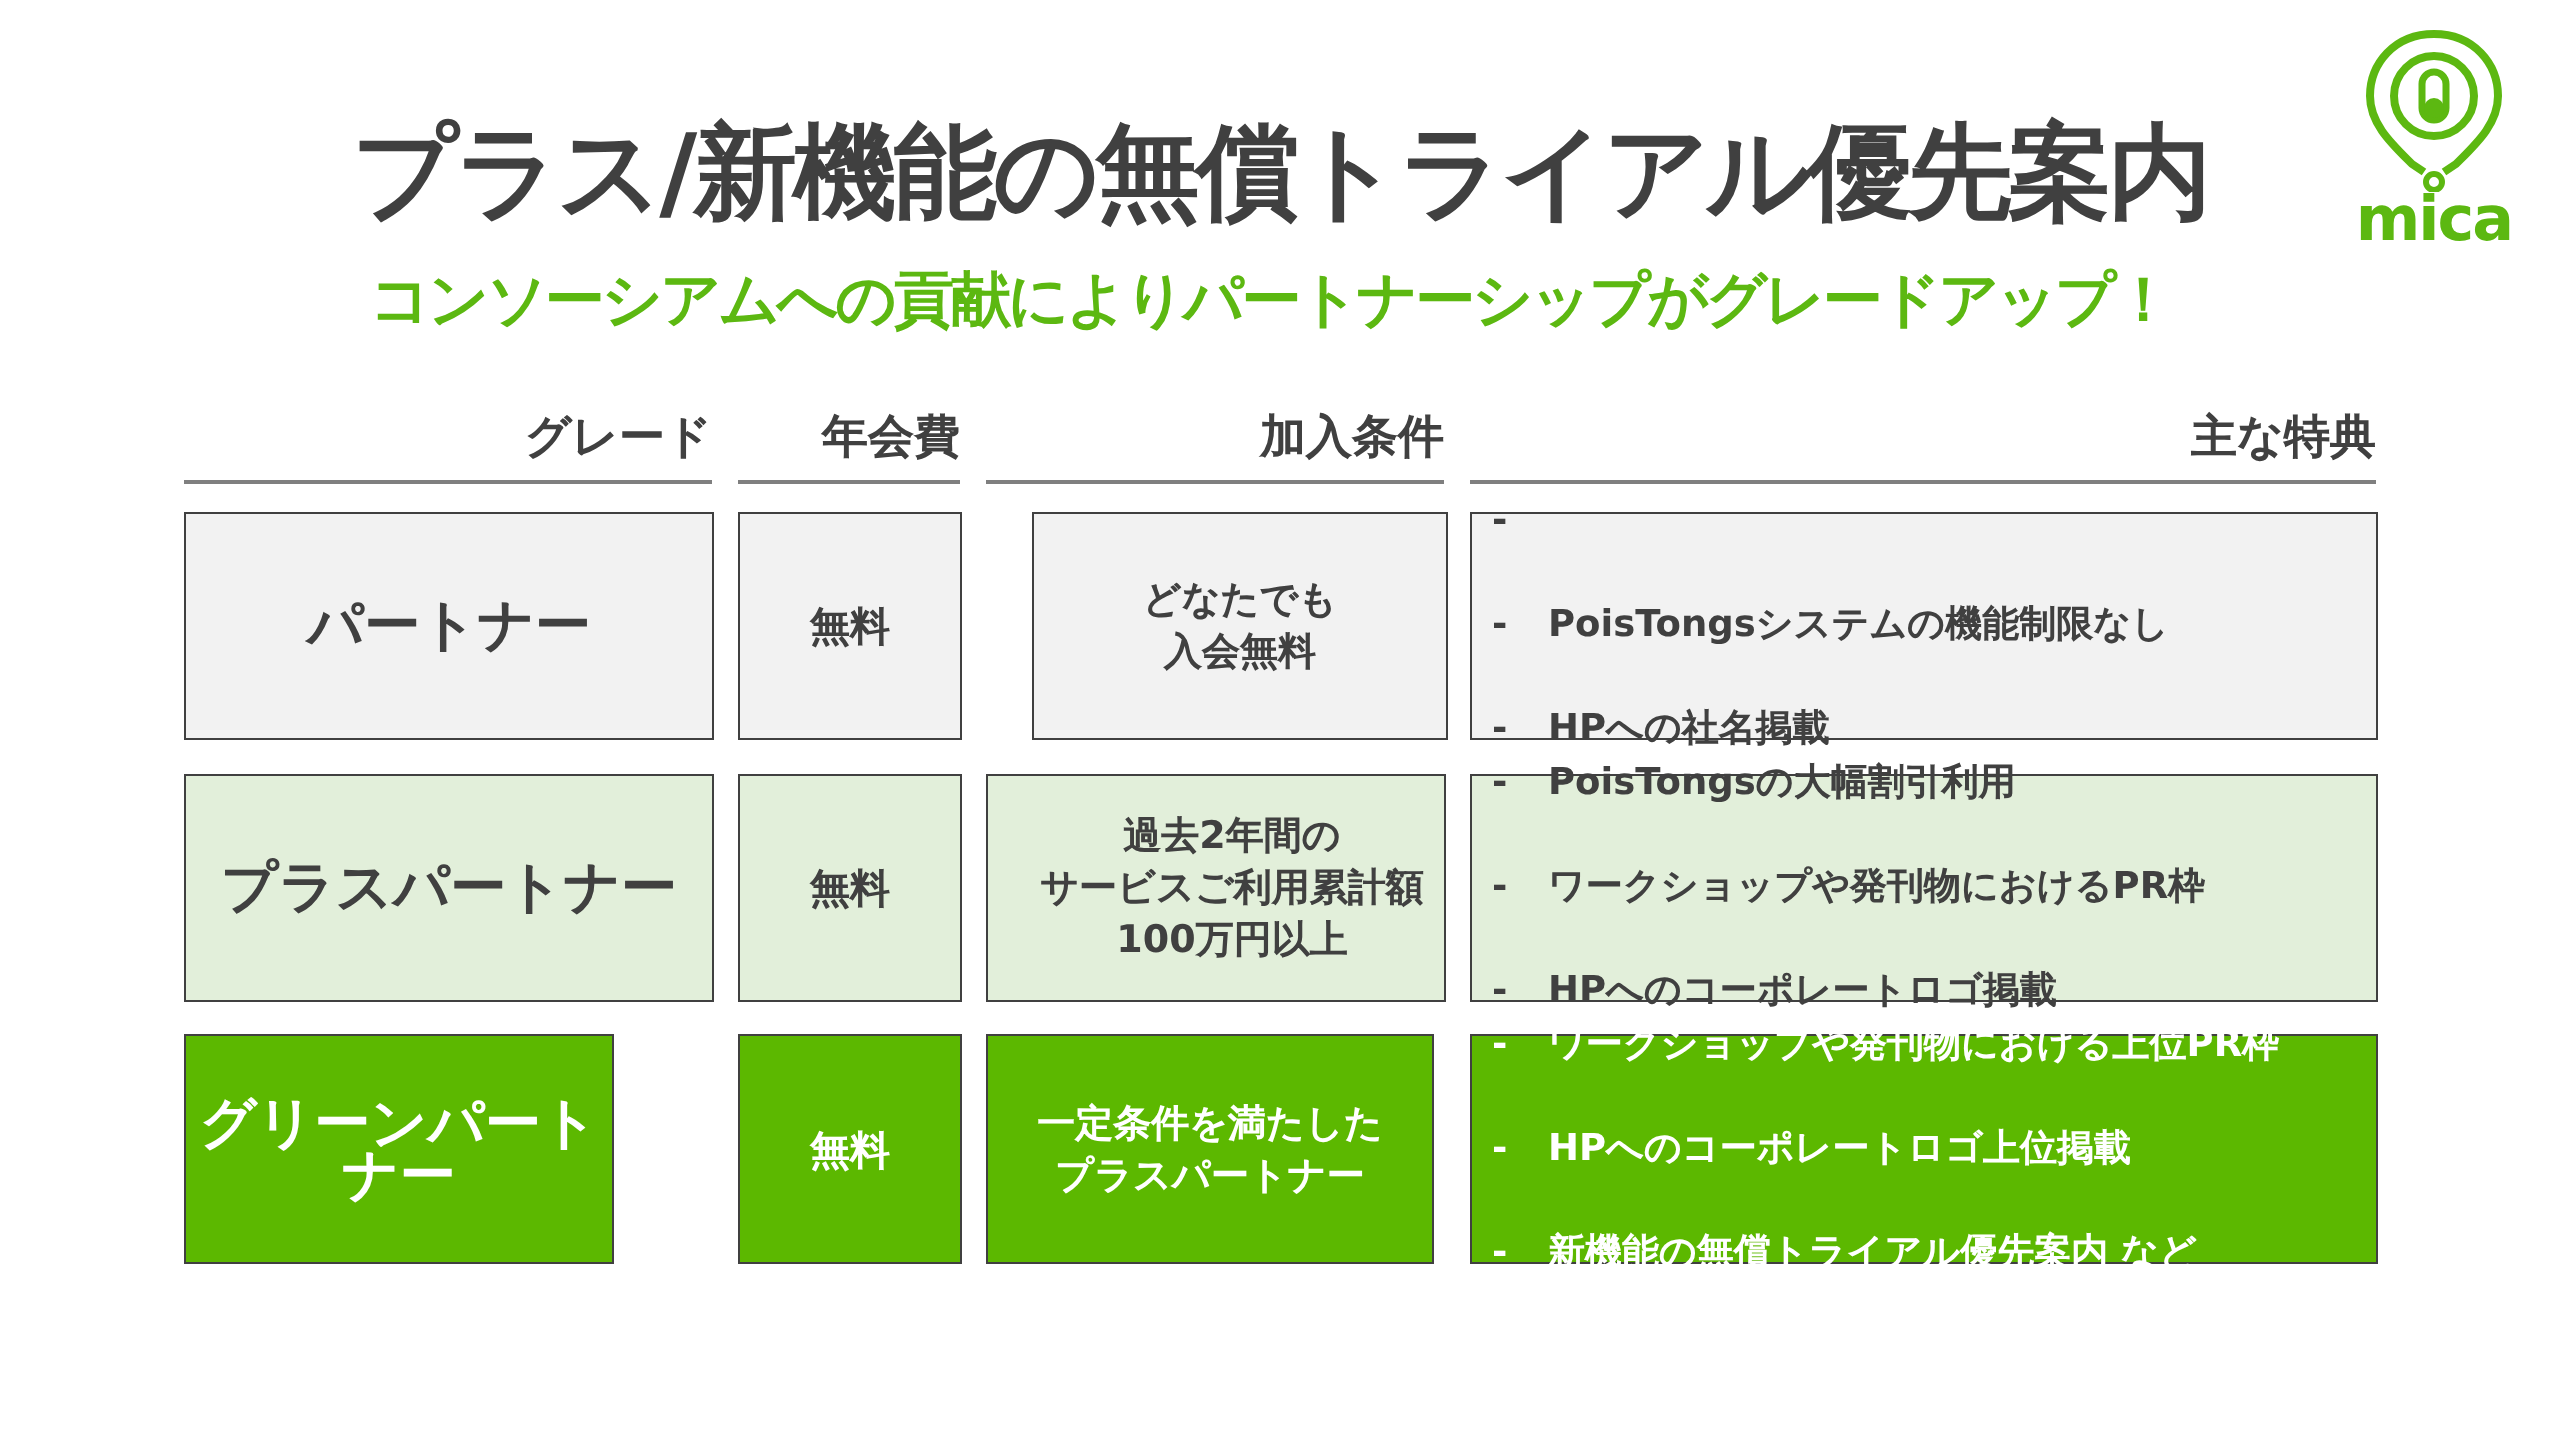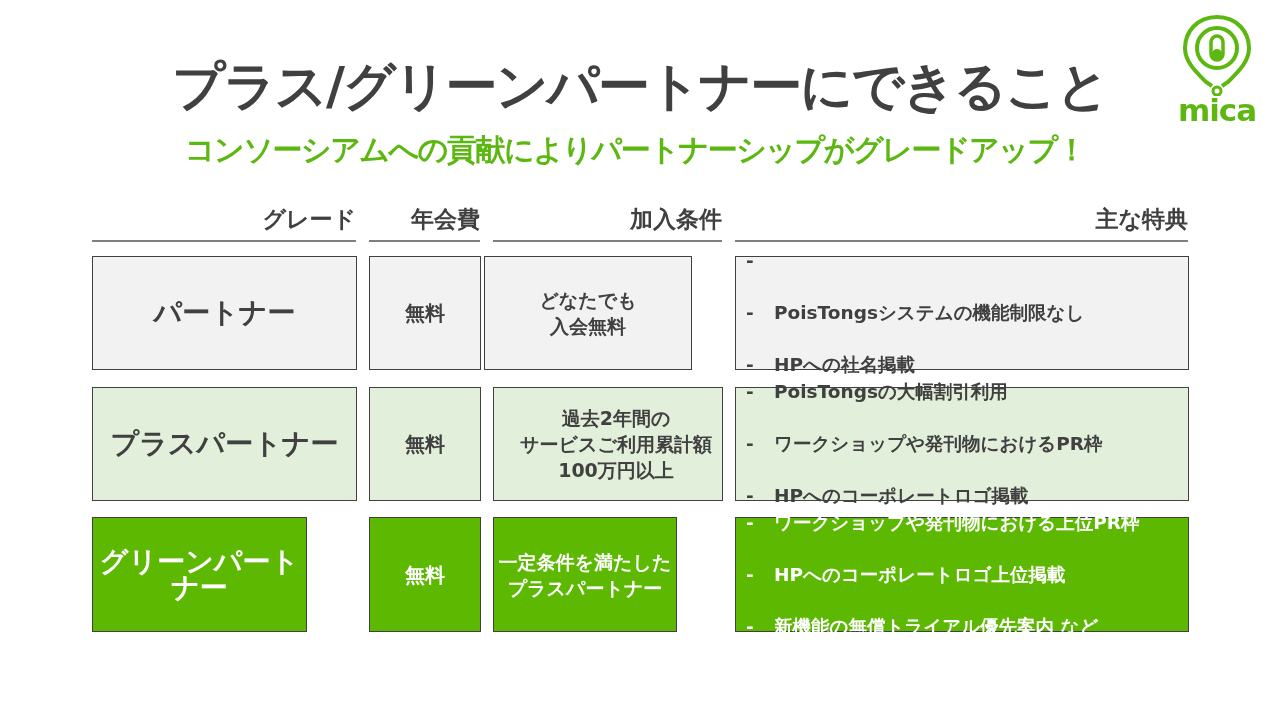--- a/index.html
+++ b/index.html
@@ -36,21 +36,21 @@
     .cell.grade { font-size: 28px; }
     .cell.fee { font-size: 20px; }
     ul.benefits { list-style: none; margin: 0; padding: 0; }
     ul.benefits li { display: flex; font-size: 18.5px; line-height: 26px; }
     ul.benefits li .dash { width: 28px; flex: none; }
   </style>
 </head>
 <body>
 
 <div>
-  <div class="title">プラス/グリーンパートナーにできること</div>
+  <div class="title">プラス/新機能の無償トライアル優先案内</div>
   <div class="subtitle">コンソーシアムへの貢献によりパートナーシップがグレードアップ！</div>
 
   <div class="logo">
     <svg width="82" height="84" viewBox="0 0 82 84">
       <path d="M41 5 C21 5 9 20 9 36 C9 50 20 60 30 70 L36 74" fill="none" stroke="#5cb811" stroke-width="4"></path>
       <path d="M41 5 C61 5 73 20 73 36 C73 50 62 60 52 70 L46 74" fill="none" stroke="#5cb811" stroke-width="4"></path>
       <circle cx="41" cy="36" r="20" fill="none" stroke="#5cb811" stroke-width="4"></circle>
       <rect x="35" y="24" width="12" height="24" rx="6" fill="none" stroke="#5cb811" stroke-width="3.5"></rect>
       <circle cx="41" cy="42" r="5" fill="#5cb811"></circle>
       <circle cx="41" cy="79" r="4" fill="none" stroke="#5cb811" stroke-width="3"></circle>
@@ -58,21 +58,21 @@
     <div class="logo-text">mica</div>
   </div>
 
   <div class="hdr" style="left:92px;width:264px;">グレード</div>
   <div class="hdr" style="left:369px;width:111px;">年会費</div>
   <div class="hdr" style="left:493px;width:229px;">加入条件</div>
   <div class="hdr" style="left:735px;width:453px;">主な特典</div>
 
   <div class="cell row0 grade" style="left:92px;top:256px;width:265px;height:114px;">パートナー</div>
   <div class="cell row0 fee" style="left:369px;top:256px;width:112px;height:114px;">無料</div>
-  <div class="cell row0" style="left:484px;top:256px;width:208px;height:114px;">どなたでも
+  <div class="cell row0" style="left:516px;top:256px;width:208px;height:114px;">どなたでも
 入会無料</div>
   <div class="cell row0 list" style="left:735px;top:256px;width:454px;height:114px;">
     <ul class="benefits">
       <li><span class="dash">-</span></li>
       <li><span class="dash">-</span><span>PoisTongsシステムの機能制限なし</span></li>
       <li><span class="dash">-</span><span>HPへの社名掲載</span></li>
     </ul>
   </div>
 
   <div class="cell row1 grade" style="left:92px;top:387px;width:265px;height:114px;">プラスパートナー</div>
@@ -83,21 +83,21 @@
   <div class="cell row1 list" style="left:735px;top:387px;width:454px;height:114px;">
     <ul class="benefits">
       <li><span class="dash">-</span><span>PoisTongsの大幅割引利用</span></li>
       <li><span class="dash">-</span><span>ワークショップや発刊物におけるPR枠</span></li>
       <li><span class="dash">-</span><span>HPへのコーポレートロゴ掲載</span></li>
     </ul>
   </div>
 
   <div class="cell row2 grade" style="left:92px;top:517px;width:215px;height:115px;">グリーンパートナー</div>
   <div class="cell row2 fee" style="left:369px;top:517px;width:112px;height:115px;">無料</div>
-  <div class="cell row2" style="left:493px;top:517px;width:184px;height:115px;">一定条件を満たした
+  <div class="cell row2" style="left:493px;top:517px;width:224px;height:115px;">一定条件を満たした
 プラスパートナー</div>
   <div class="cell row2 list" style="left:735px;top:517px;width:454px;height:115px;">
     <ul class="benefits">
       <li><span class="dash">-</span><span>ワークショップや発刊物における上位PR枠</span></li>
       <li><span class="dash">-</span><span>HPへのコーポレートロゴ上位掲載</span></li>
       <li><span class="dash">-</span><span>新機能の無償トライアル優先案内 など</span></li>
     </ul>
   </div>
 </div>
 

